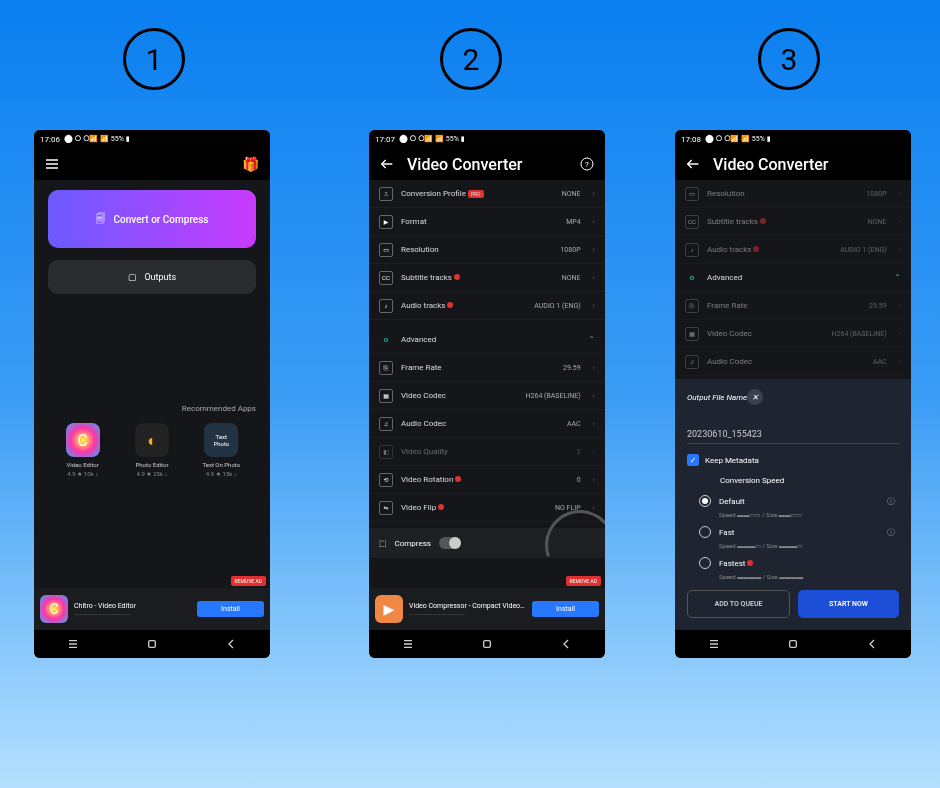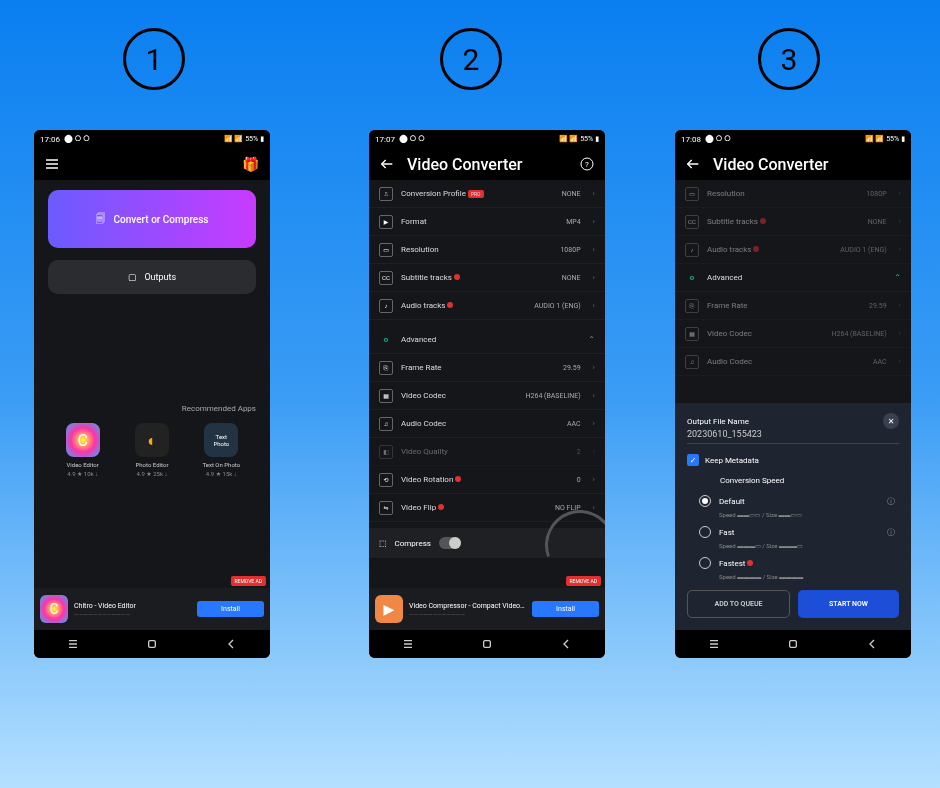--- a/index.html
+++ b/index.html
@@ -39,21 +39,20 @@
   color: #fff;
 }
 .p1 { left: 34px; }
 .p2 { left: 369px; }
 .p3 { left: 675px; }
 
 .status-bar {
   height: 18px;
   background: #000;
   display: flex;
-  justify-content: space-between;
   align-items: center;
   padding: 0 6px;
   font-size: 8px;
 }
 .status-left { display: flex; gap: 4px; align-items: center; }
 .status-right { display: flex; gap: 2px; align-items: center; }
 .status-right span { font-size: 7px; }
 
 .titlebar {
   height: 32px;
@@ -183,21 +182,21 @@
 .p3 .settings-list .setting-row.advanced { opacity: 1; }
 
 .output-panel {
   position: absolute;
   bottom: 0;
   left: 0;
   right: 0;
   background: #1e2430;
   padding: 10px 12px 12px;
 }
-.panel-header { display: flex; justify-content: space-between; align-items: center; margin-bottom: 0; }
+.panel-header { display: flex; align-items: center; margin-bottom: 24px; font-style: italic; }
 .panel-header .lbl { font-size: 8px; }
 .panel-close { width: 16px; height: 16px; background: #3a4050; border-radius: 50%; display: flex; align-items: center; justify-content: center; font-size: 8px; }
 .filename-field { border-bottom: 1px solid #444; padding-bottom: 4px; font-size: 9px; color: #ccc; margin-bottom: 10px; }
 .keep-meta { display: flex; align-items: center; gap: 6px; font-size: 8px; margin-bottom: 10px; }
 .checkbox { width: 12px; height: 12px; background: #2878ff; border-radius: 2px; display: flex; align-items: center; justify-content: center; font-size: 8px; }
 .speed-section .lbl { font-size: 8px; margin-bottom: 6px; padding-left: 33px; }
 .speed-opt { display: flex; align-items: center; gap: 8px; padding: 4px 12px; position: relative; }
 .radio { width: 12px; height: 12px; border: 1.5px solid #ccc; border-radius: 50%; display: flex; align-items: center; justify-content: center; flex-shrink: 0; }
 .radio.checked::after { content: ''; width: 6px; height: 6px; background: #fff; border-radius: 50%; }
 .speed-opt .o-label { font-size: 8px; }

